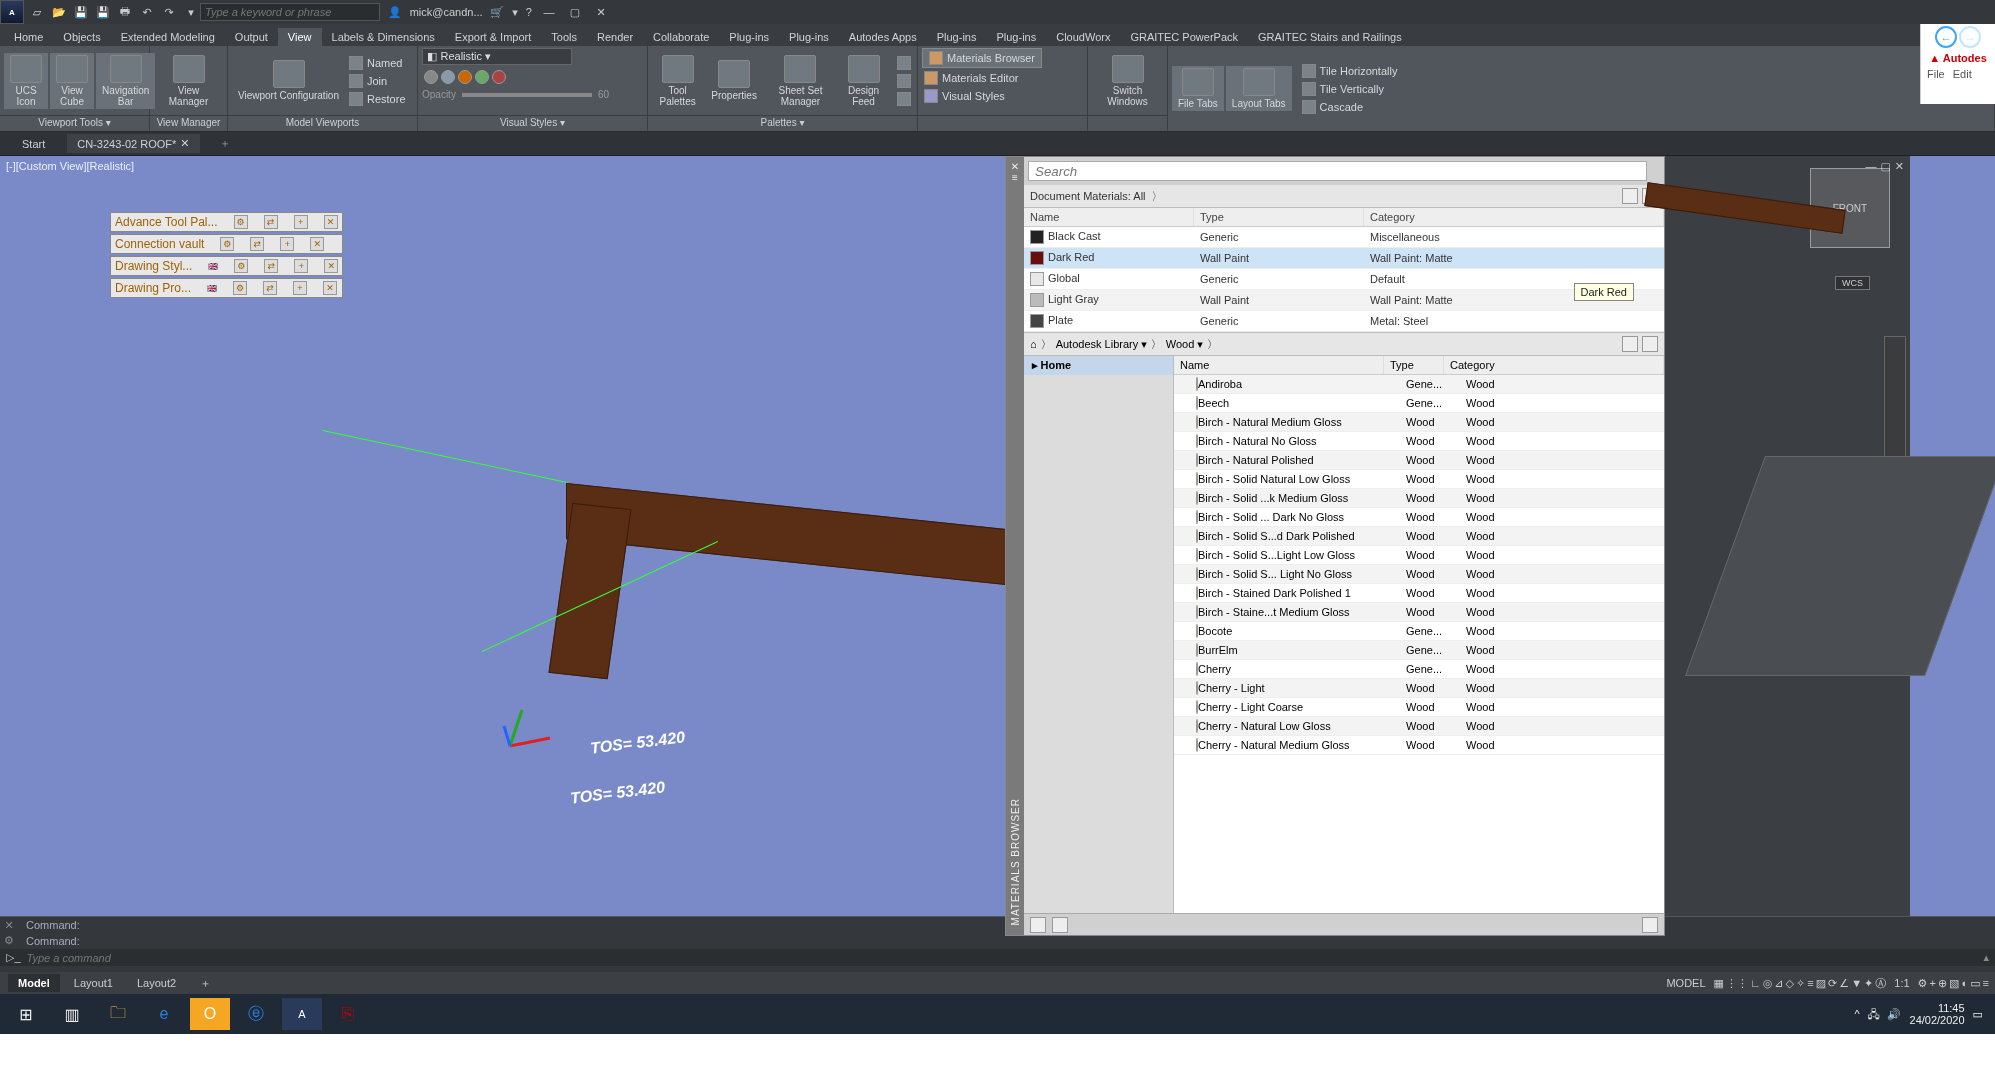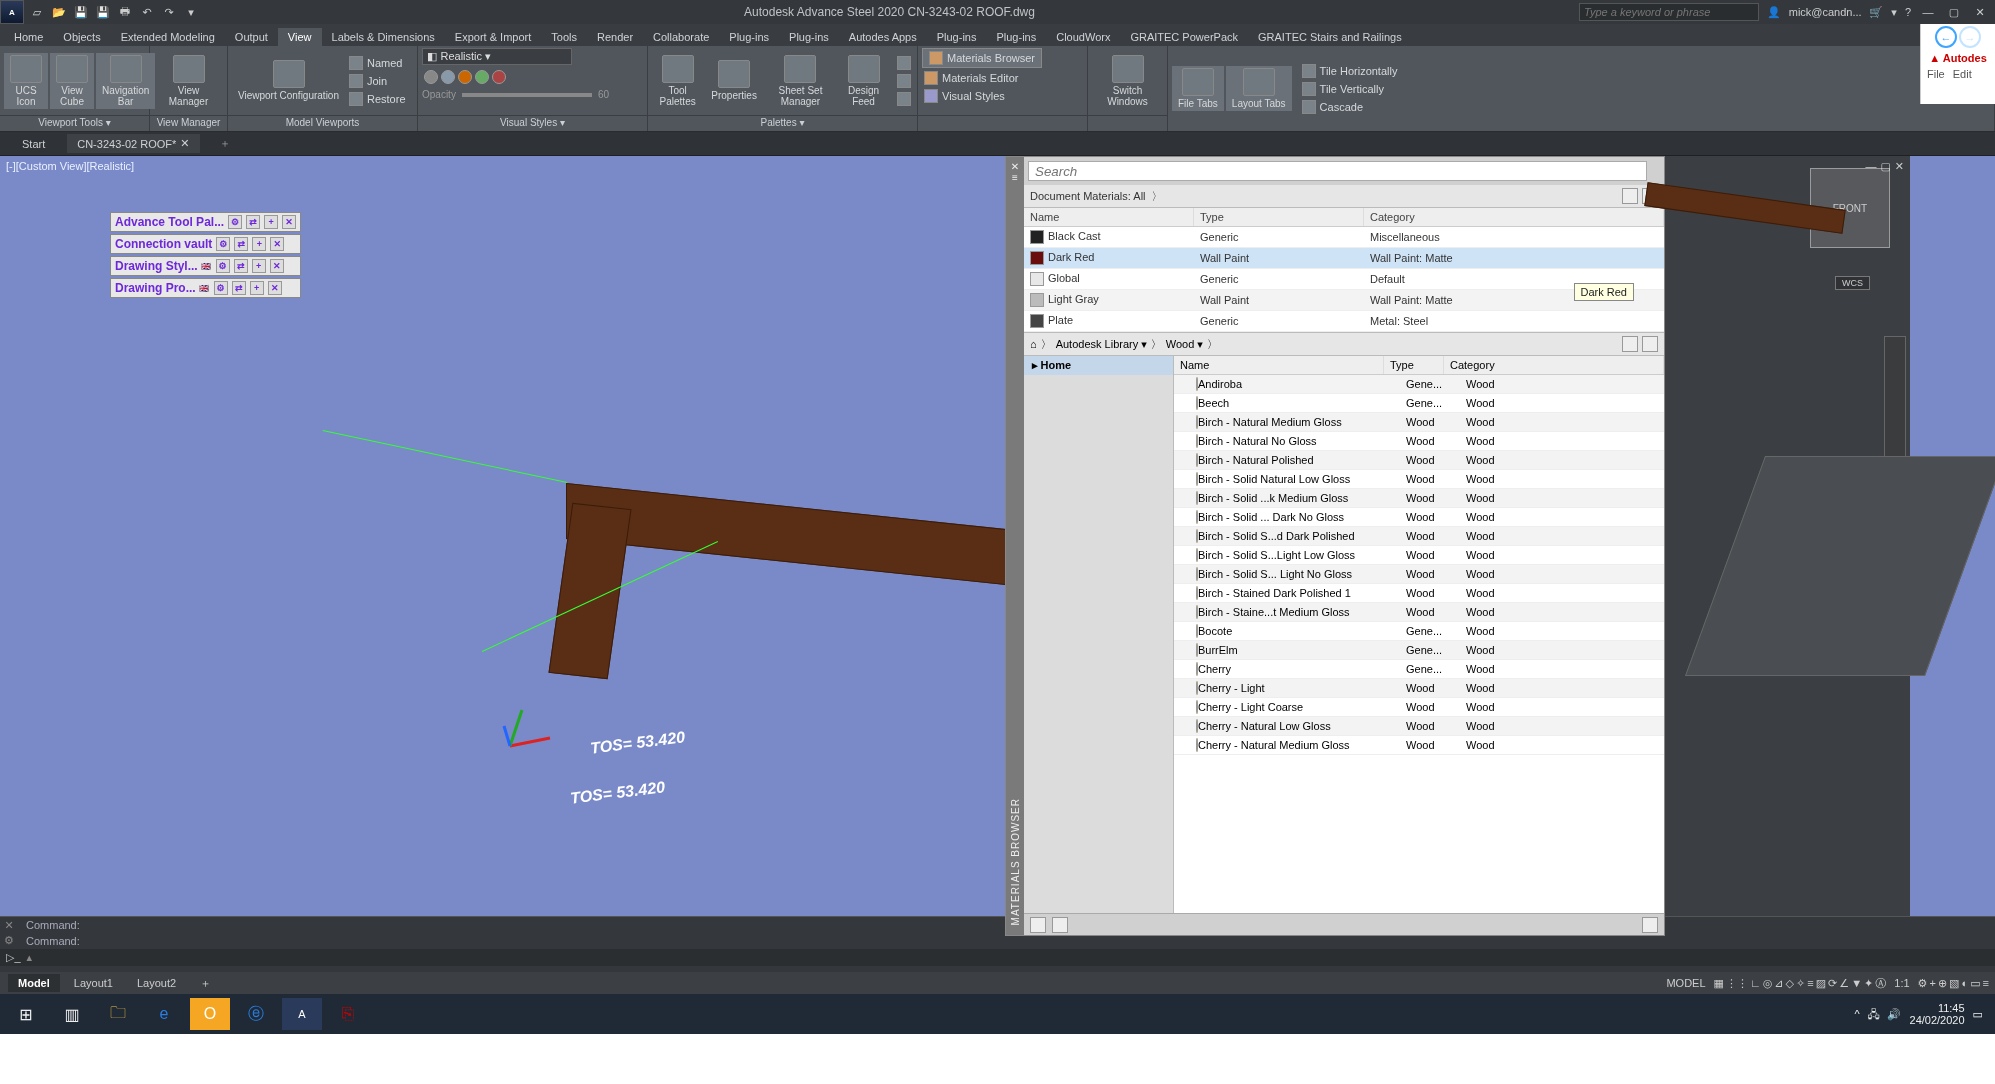--- a/index.html
+++ b/index.html
@@ -45,21 +45,21 @@
 
 .canvas-wrap { position:relative; height:760px; background:#7a8ac8; }
 .canvas-wrap .vlabel { position:absolute; top:4px; left:6px; color:#e8f0ff; font-size:11px; }
 .ucs { position:absolute; left:500px; bottom:160px; width:60px; height:60px; }
 .toslbl { position:absolute; color:#fff; font-size:16px; font-weight:bold; font-style:italic; }
 .beam { position:absolute; background:#5a2e15; border:1px solid #3a1c0a; }
 .greenline { position:absolute; border-top:1px solid #3f3; }
 
 
 .palstack { position:absolute; top:56px; left:110px; display:flex; flex-direction:column; gap:2px; }
-.palbar { background:#e8e8e8; border:1px solid #888; padding:2px 4px; display:flex; align-items:center; gap:4px; font-size:12px; color:#6d28d9;font-weight:bold; }
+.palbar { background:#e8e8e8; border:1px solid #888; padding:2px 4px; display:flex; align-items:center; gap:16px; font-size:12px; color:#a16207; }
 .palbar .pbtn { width:14px; height:14px; border:1px solid #999; background:#ddd; font-size:9px; display:flex; align-items:center; justify-content:center; }
 
 
 .matbrowser { position:absolute; top:0px; left:1005px; width:660px; height:780px; background:#d8d8d8; border:1px solid #888; display:flex; }
 .mb-handle { width:18px; background:#7a7a7a; display:flex; flex-direction:column; align-items:center; justify-content:space-between; padding:4px 0; }
 .mb-handle .vlbl { writing-mode:vertical-rl; transform:rotate(180deg); color:#eee; font-size:10px; letter-spacing:1px; margin-top:auto; margin-bottom:6px; }
 .mb-handle .x { color:#eee; font-size:10px; }
 .mb-body { flex:1; display:flex; flex-direction:column; }
 .mb-search { padding:4px; background:#d0d0d0; }
 .mb-search input { width:98%; height:20px; border:1px solid #aaa; padding:0 6px; font-style:italic; color:#888; }
@@ -128,21 +128,20 @@
   <div class="qat">
     <span>▱</span>
     <span>📂</span>
     <span>💾</span>
     <span>💾</span>
     <span>🖶</span>
     <span>↶</span>
     <span>↷</span>
     <span>▾</span>
   </div>
-  <div class="apptitle">Autodesk Advance Steel 2020   CN-3243-02 ROOF.dwg</div>
   <input class="searchbox" placeholder="Type a keyword or phrase" style="">
   <div class="userarea">
     <span>👤</span>
     <span>mick@candn...</span>
     <span>🛒</span>
     <span>▾</span>
     <span>?</span>
     <span class="winbtn">—</span>
     <span class="winbtn">▢</span>
     <span class="winbtn">✕</span>
@@ -603,20 +602,21 @@
       <span>✕</span>
       <span>⚙</span>
     </div>
     <div style="flex:1">
       <div class="cmdhist">Command:</div>
       <div class="cmdhist">Command:</div>
     </div>
   </div>
   <div class="cmdinput">
     <span>▷_</span>
+    <input placeholder="Type a command" style="">
     <span style="color:#888">▴</span>
   </div>
 </div>
 
 <div class="layouttabs">
   <div class="lt active">Model</div>
   <div class="lt">Layout1</div>
   <div class="lt">Layout2</div>
   <div class="lt">＋</div>
   <div class="right" style="margin-left:auto;display:flex;align-items:center;gap:2px;padding-right:6px">

